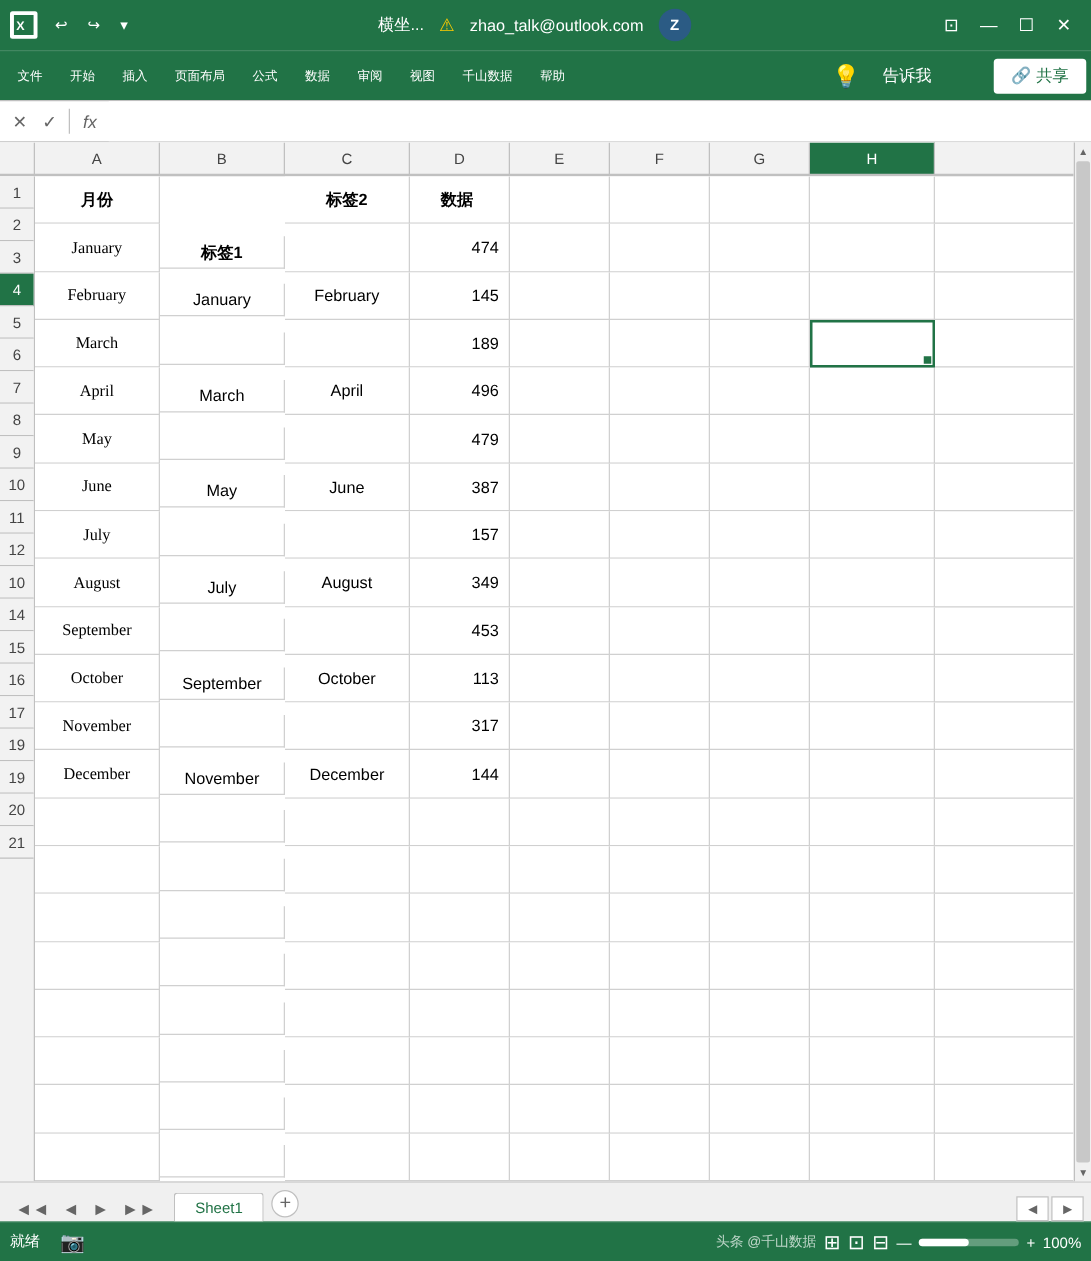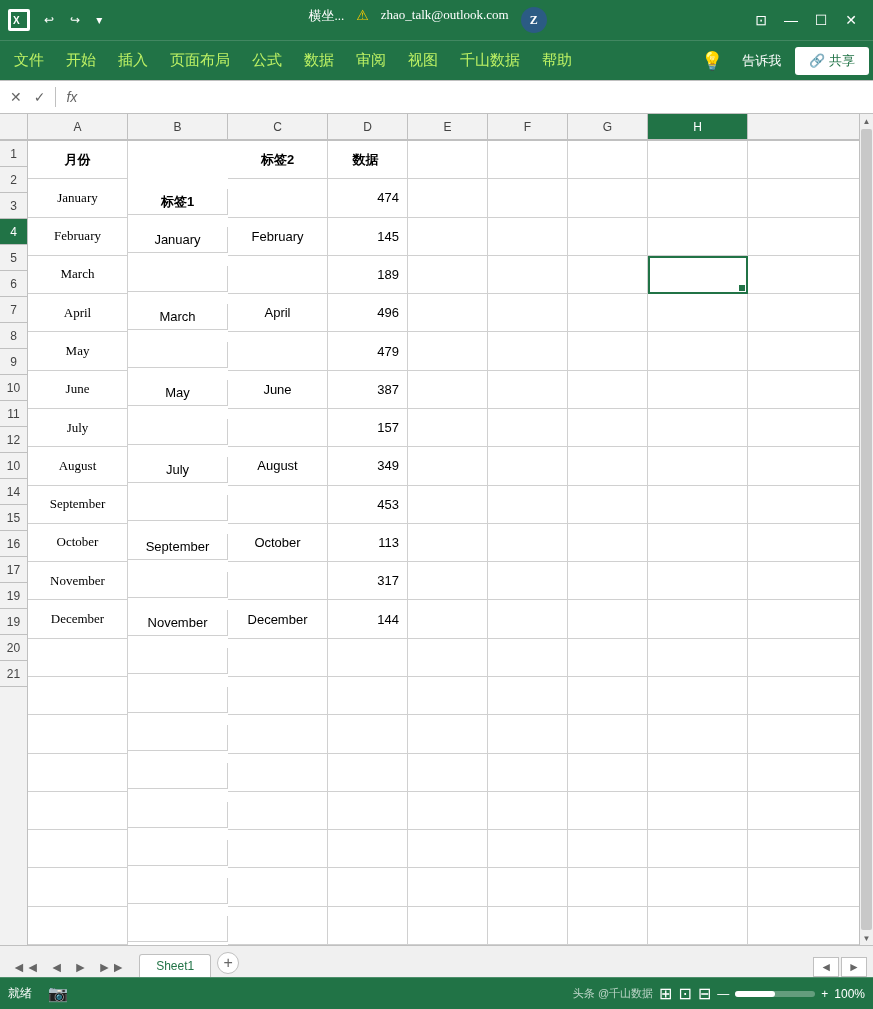--- a/index.html
+++ b/index.html
@@ -12,59 +12,60 @@
       height: 40px;
       display: flex;
       align-items: center;
       padding: 0 8px;
       gap: 8px;
     }
     .titlebar-icon { width: 22px; height: 22px; background: white; display: flex; align-items: center; justify-content: center; border-radius: 2px; }
     .titlebar-icon svg { width: 16px; height: 16px; }
     .titlebar-buttons { display: flex; gap: 4px; align-items: center; }
     .titlebar-btn { color: white; font-size: 12px; padding: 2px 6px; cursor: pointer; border-radius: 2px; }
-    .titlebar-center { flex: 1; display: flex; align-items: flex-start; justify-content: center; gap: 12px; font-family: Liberation Serif, serif; }
+    .titlebar-center { flex: 1; display: flex; align-items: center; justify-content: center; gap: 12px; }
     .titlebar-title { color: white; font-size: 13px; }
     .titlebar-warning { color: #ffcc00; font-size: 14px; }
     .titlebar-email { color: white; font-size: 13px; }
     .titlebar-avatar { width: 26px; height: 26px; background: #2b5b84; border-radius: 50%; display: flex; align-items: center; justify-content: center; color: white; font-size: 12px; font-weight: bold; }
     .titlebar-window-btns { display: flex; align-items: center; gap: 2px; margin-left: auto; }
     .win-btn { width: 28px; height: 26px; display: flex; align-items: center; justify-content: center; color: white; font-size: 14px; cursor: pointer; border-radius: 2px; }
 
     
     .menubar {
       background: #217346;
       color: white;
       height: 40px;
       display: flex;
       align-items: center;
       padding: 0 4px;
       gap: 2px;
       border-top: 1px solid rgba(255,255,255,0.15);
     }
     .menu-item {
-      color: #bef264;
-      font-size: 15px;
+      color: #ffffff;
+      font-size: 10px;
       padding: 4px 10px;
       cursor: pointer;
       border-radius: 2px;
     }
     .menu-right { margin-left: auto; display: flex; align-items: center; gap: 8px; }
     .menu-right-icon { color: white; font-size: 18px; cursor: pointer; padding: 4px; }
     .menu-right-text { color: white; font-size: 13px; cursor: pointer; padding: 4px 6px; }
     .share-btn {
       background: white;
       color: #217346;
       border: none;
       padding: 5px 14px;
       border-radius: 3px;
       font-size: 13px;
       cursor: pointer;
       display: flex; align-items: center; gap: 4px;
       font-weight: 500;
+      margin-left: 36px;
     }
 
     
     .formulabar {
       background: white;
       height: 34px;
       display: flex;
       align-items: center;
       border-bottom: 1px solid #c0c0c0;
       border-top: 1px solid #c0c0c0;

